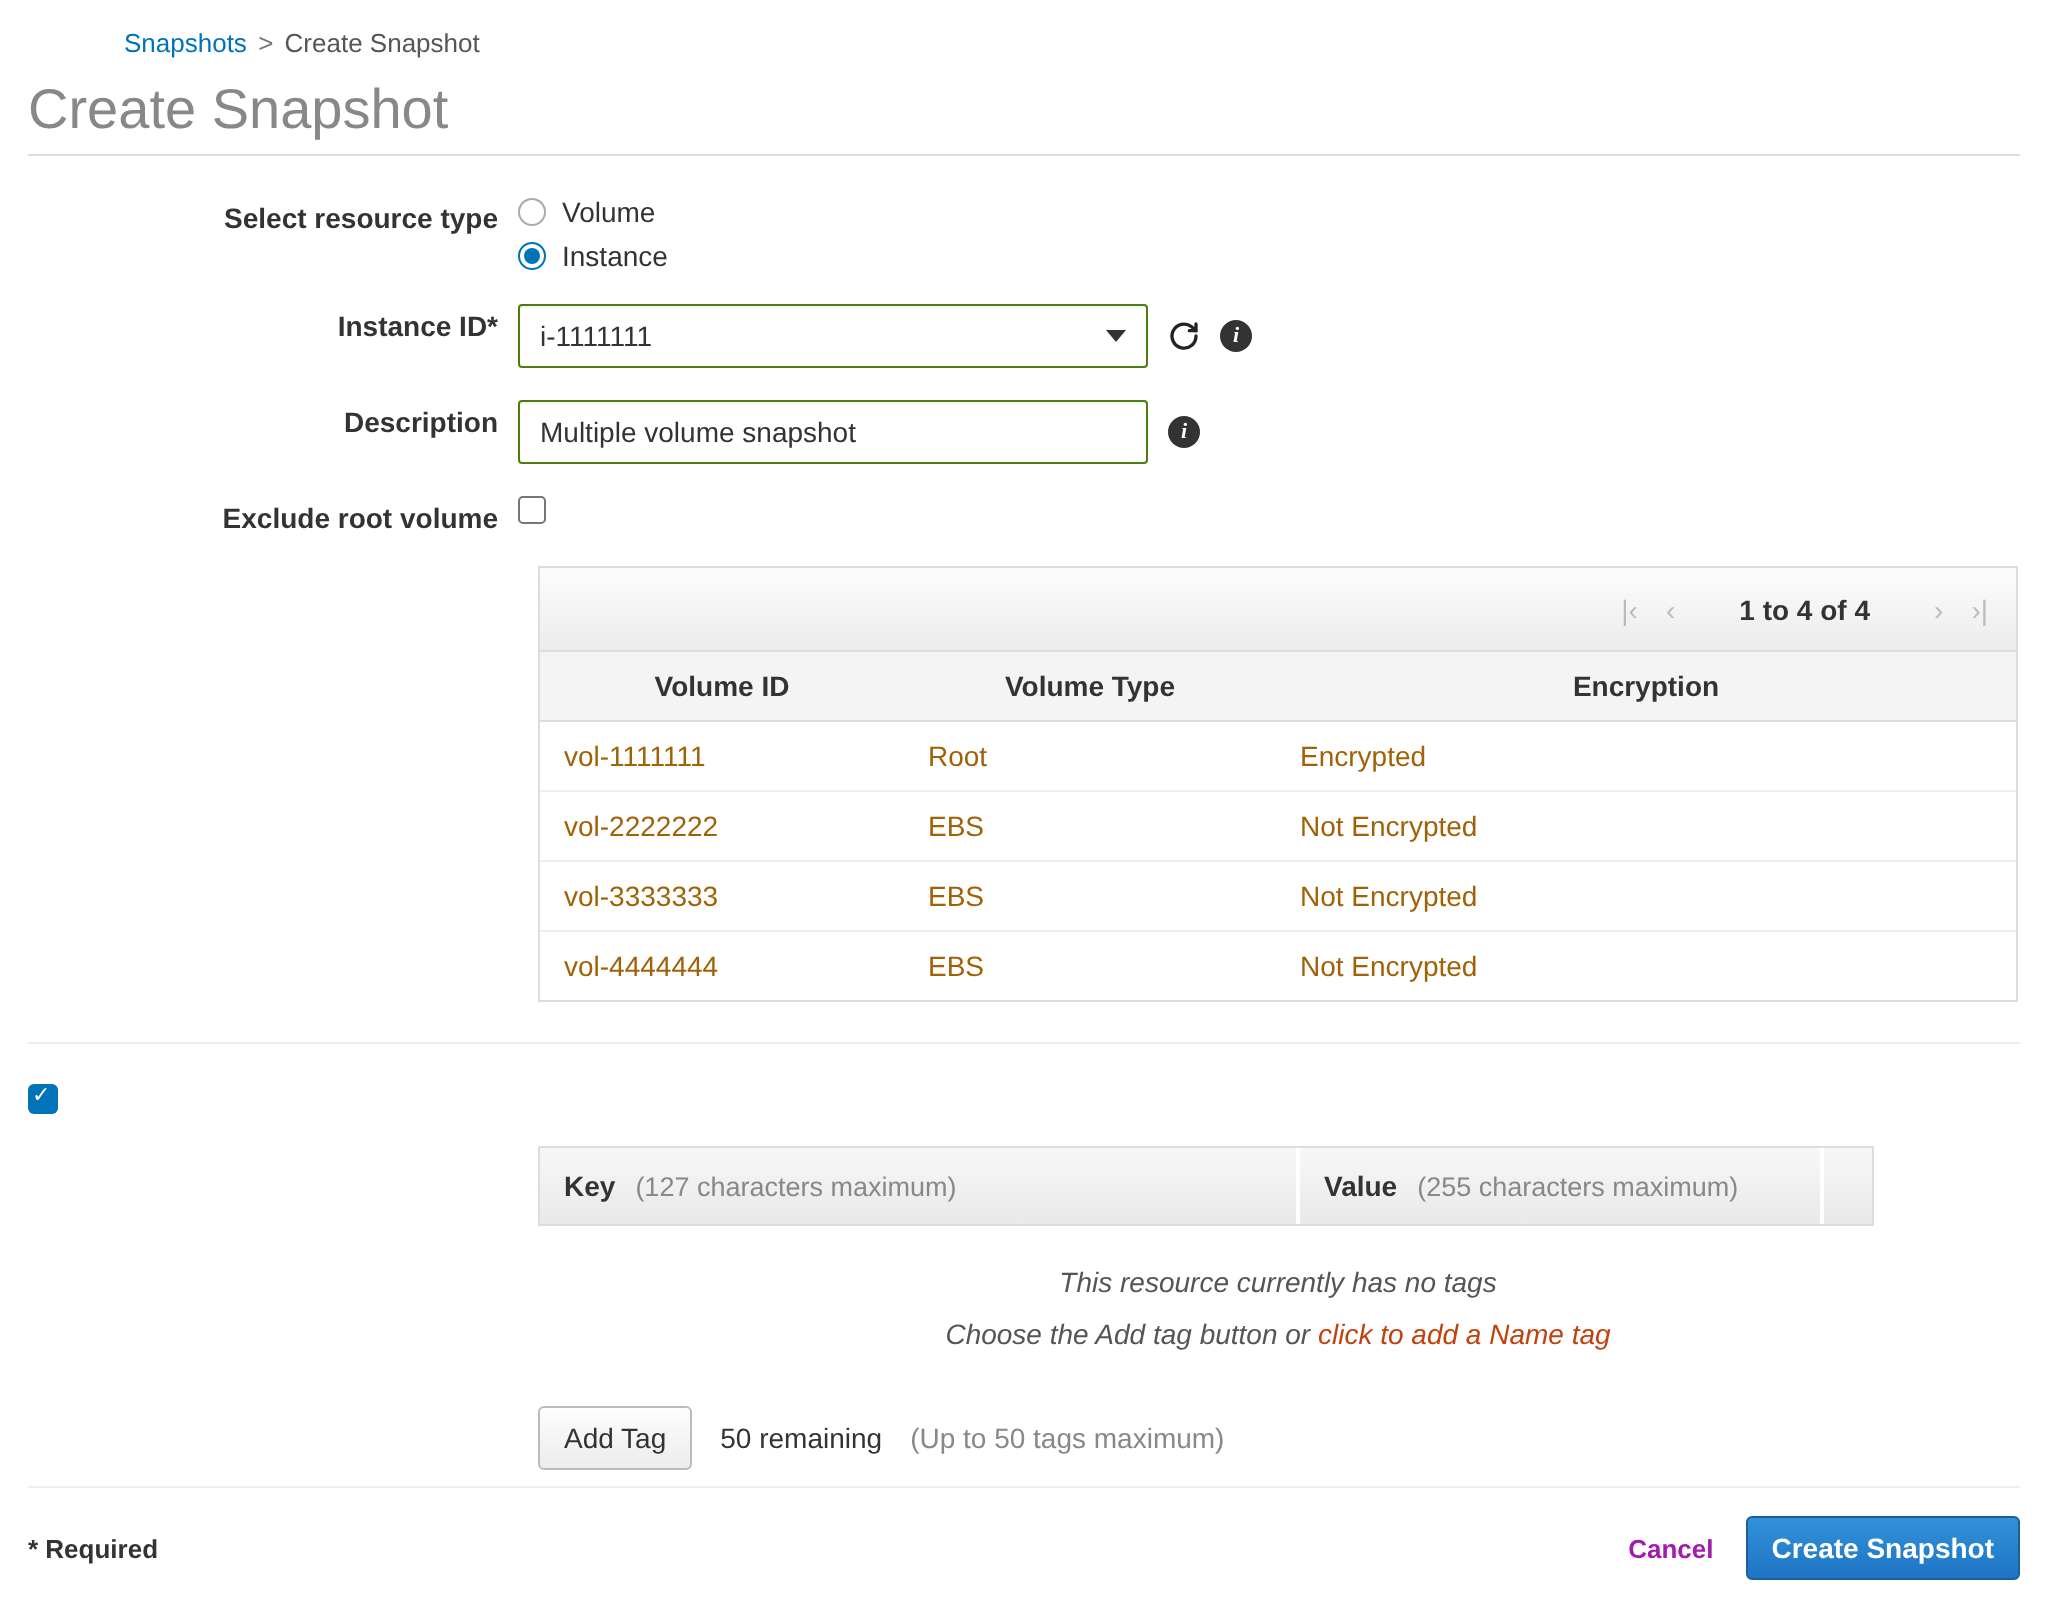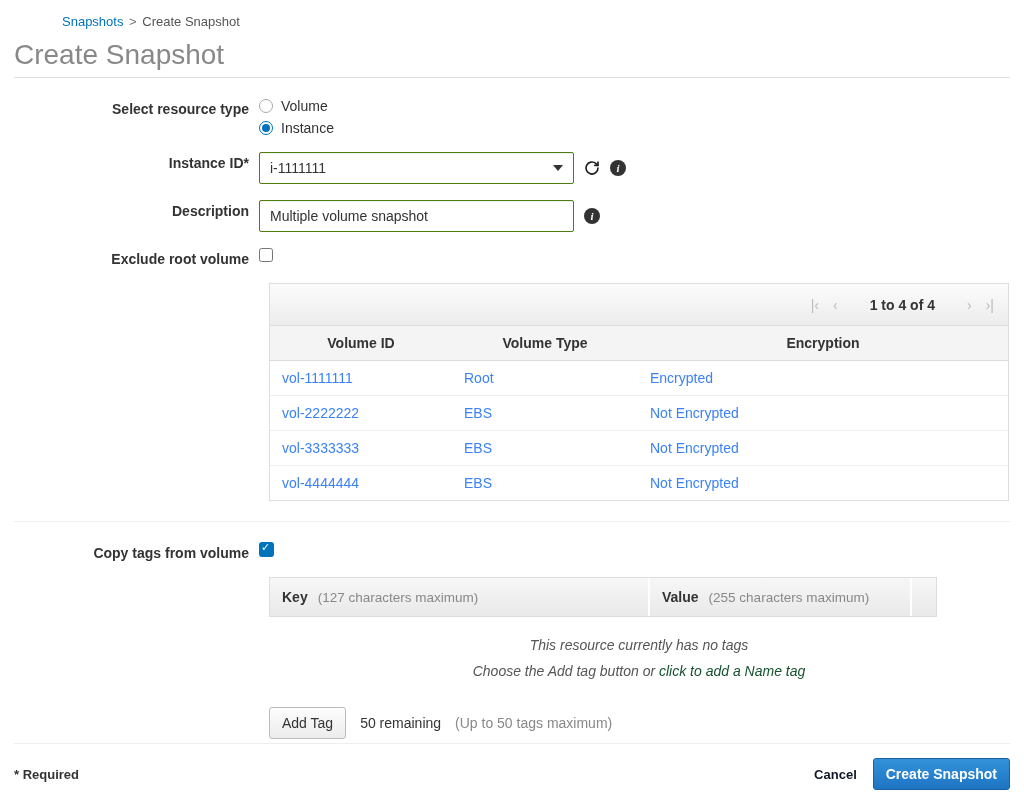--- a/index.html
+++ b/index.html
@@ -161,21 +161,21 @@
   .vol-header > div, .vol-row > div {
     padding: 9px 12px;
   }
   .col-id   { width: 182px; }
   .col-type { width: 186px; }
   .col-enc  { flex: 1; }
   .vol-row {
     display: flex;
     border-bottom: 1px solid #eee;
     font-size: 14px;
-    color: #3b82f6;
+    color: #a16207;
   }
   .vol-row:last-child { border-bottom: none; }
 
   hr.section-sep {
     border: none;
     border-top: 1px solid #eee;
     margin: 8px 0 20px;
   }
 
   .tags-header {
@@ -201,21 +201,21 @@
   .tags-messages {
     margin-left: 255px;
     width: 740px;
     text-align: center;
     padding: 20px 0 10px;
     font-size: 14px;
     color: #555;
     font-style: italic;
   }
   .tags-messages .row2 { margin-top: 10px; }
-  .tags-messages a { color: #14532d; text-decoration: none; font-style: italic;}
+  .tags-messages a { color: #c2410c; text-decoration: none; font-style: italic;}
 
   .addtag-row {
     margin-left: 255px;
     width: 740px;
     display: flex;
     align-items: center;
     gap: 14px;
     margin-top: 18px;
   }
   .btn {
@@ -240,21 +240,21 @@
     left: 14px; right: 14px; bottom: 14px;
     border-top: 1px solid #eee;
     padding-top: 14px;
     display: flex;
     align-items: center;
     justify-content: space-between;
     font-size: 13px;
   }
   .footer .req { font-weight: 700; color: #333; }
   .footer .actions { display: flex; align-items: center; gap: 16px; }
-  .footer .cancel { color: #0f172a; font-weight: 700; cursor: pointer; }
+  .footer .cancel { color: #a21caf; font-weight: 700; cursor: pointer; }
   .refresh-svg { width:16px; height:16px; }
   .chev { display:inline-block; }
 </style>
 </head>
 <body>
 
 <div class="breadcrumb">
   <a href="#">Snapshots</a>
   <span class="sep">&gt;</span>
   <span class="current">Create Snapshot</span>
@@ -343,21 +343,20 @@
   <div class="vol-row">
     <div class="col-id">vol-4444444</div>
     <div class="col-type">EBS</div>
     <div class="col-enc">Not Encrypted</div>
   </div>
 </div>
 
 <hr class="section-sep">
 
 <div class="form-row">
-  <div class="form-label">Copy tags from volume</div>
   <div class="form-control-area">
     <input type="checkbox" class="blue-check" checked="" style="">
   </div>
 </div>
 
 <div class="tags-header">
   <div class="cell key-cell">
     <span class="strong">Key</span>
     <span class="hint">(127 characters maximum)</span>
   </div>

